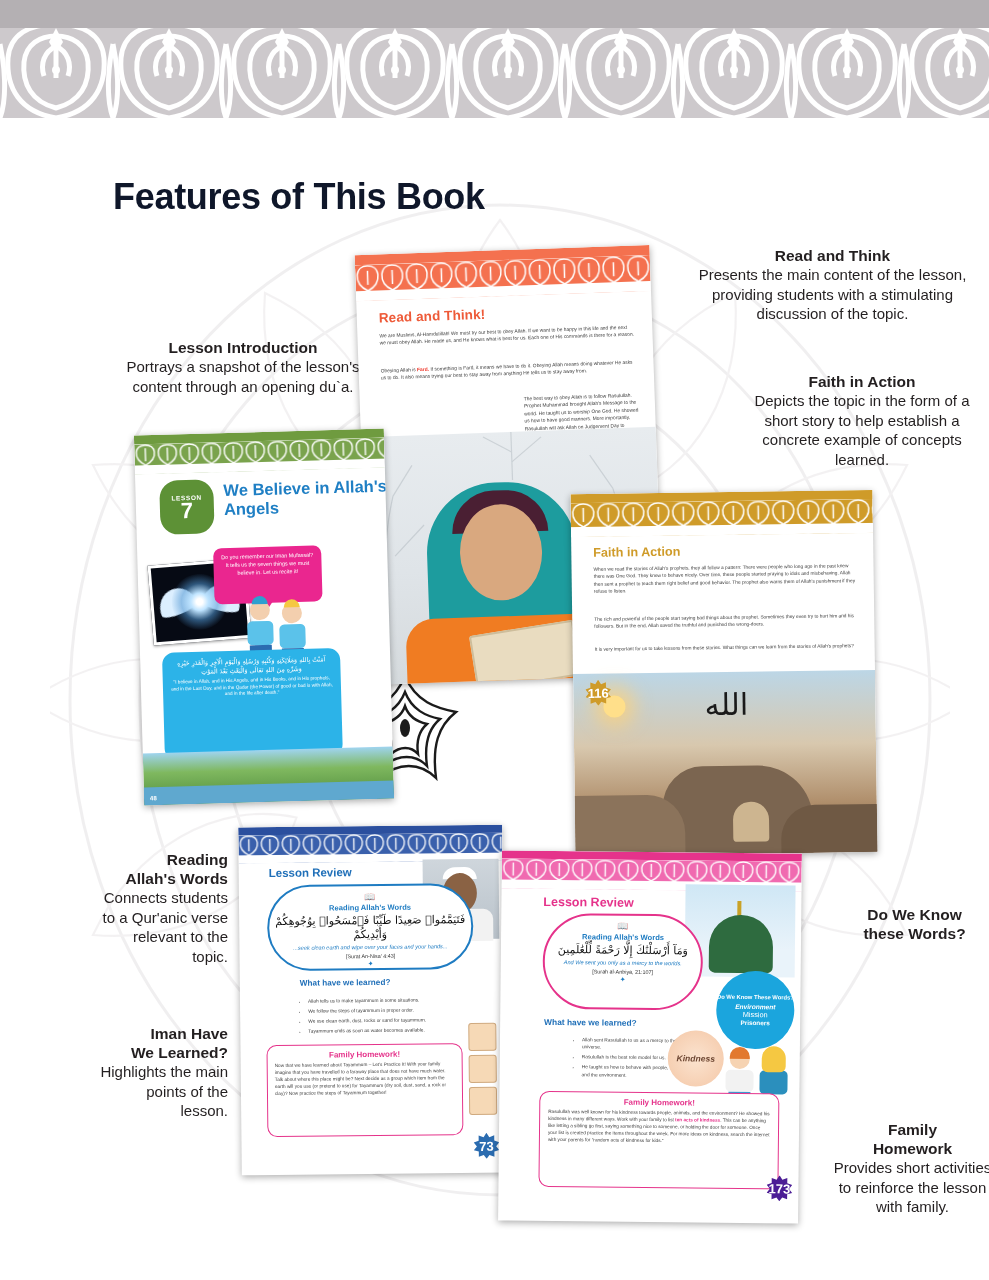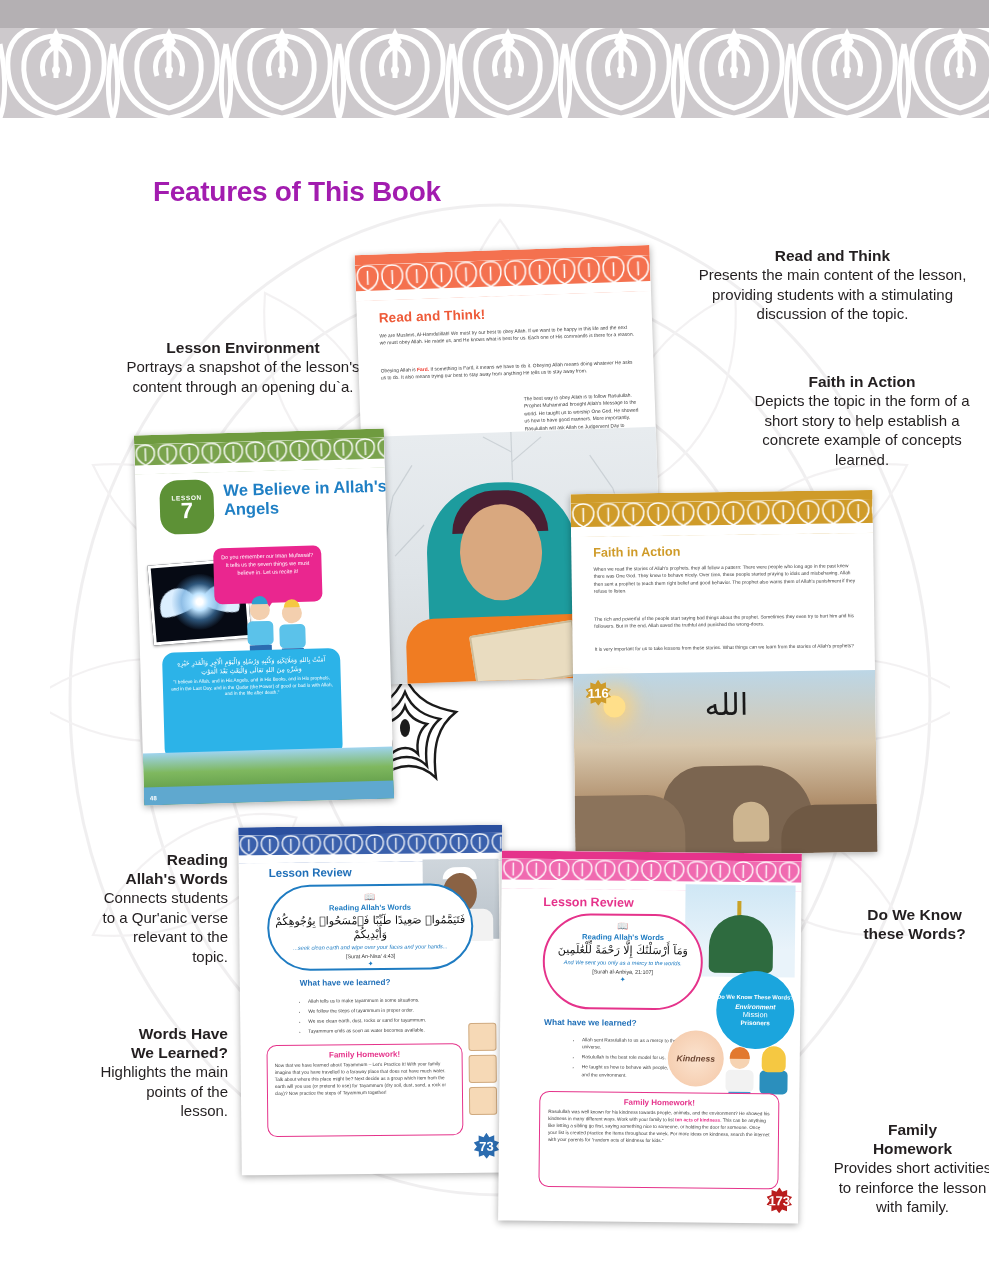--- a/index.html
+++ b/index.html
@@ -22,23 +22,22 @@
 
   
   .bg-mandala {
     position:absolute; left:50px; top:200px; width:900px; height:1020px;
     opacity:0.30; pointer-events:none;
   }
 
   
   .page-title {
     position:absolute; left:113px; top:176px;
-    font-size:28px; font-weight:bold; color:#a21caf;
+    font-size:36px; font-weight:bold; color:#0f172a;
     letter-spacing:-0.3px;
-    margin-left:40px;
   }
 
   
   .callout { position:absolute; color:#231f20; }
   .callout .c-head { font-weight:bold; font-size:15.5px; line-height:19px; }
   .callout .c-body { font-size:15px; line-height:19.5px; }
   .ta-r { text-align:right; }
   .ta-l { text-align:center; }
 
   #ann-lesson-intro { left:118px; top:338px; width:250px; }
@@ -453,42 +452,42 @@
       <g transform="rotate(330)">
           <path d="M0,-470 C -55,-390 -55,-295 0,-235 C 55,-295 55,-390 0,-470 Z"></path>
         </g>
     </g>
   </g>
 </svg>
 
 <div class="page-title">Features of This Book</div>
 
 <div class="callout ta-l" id="ann-lesson-intro">
-  <div class="c-head ftxt">Lesson Environment</div>
+  <div class="c-head ftxt">Lesson Introduction</div>
   <div class="c-body">Portrays a snapshot of the lesson's content through an opening du`a.</div>
 </div>
 
 <div class="callout ta-l" id="ann-read-think">
   <div class="c-head ftxt">Read and Think</div>
   <div class="c-body">Presents the main content of the lesson, providing students with a stimulating discussion of the topic.</div>
 </div>
 
 <div class="callout ta-l" id="ann-faith">
   <div class="c-head ftxt">Faith in Action</div>
   <div class="c-body">Depicts the topic in the form of a short story to help establish a concrete example of concepts learned.</div>
 </div>
 
 <div class="callout ta-r" id="ann-reading-words">
   <div class="c-head ftxt">Reading
 Allah's Words</div>
   <div class="c-body">Connects students to a Qur'anic verse relevant to the topic.</div>
 </div>
 
 <div class="callout ta-r" id="ann-what-learned">
-  <div class="c-head ftxt">Words Have
+  <div class="c-head ftxt">Iman Have
 We Learned?</div>
   <div class="c-body">Highlights the main points of the lesson.</div>
 </div>
 
 <div class="callout ta-l" id="ann-do-we-know">
   <div class="c-head ftxt">Do We Know
 these Words?</div>
 </div>
 
 <div class="callout ta-l" id="ann-family-hw">
@@ -774,15 +773,15 @@
           <div class="hijab"></div>
         </div>
       <div class="t"></div>
     </div>
 
     <div class="fam-box">
       <div class="fam-t">Family Homework!</div>
       <div class="fam-p"><span>Rasulullah was well known for his kindness towards people, animals, and the environment? He showed his kindness in many different ways. Work with your family to list </span><span class="hi2">ten acts of kindness</span><span>. This can be anything like letting a sibling go first, saying something nice to someone, or holding the door for someone. Once your list is created practice the items throughout the week. For more ideas on kindness, search the internet with your parents for "random acts of kindness for kids."</span></div>
     </div>
 
-    <div class="pgnum star-badge" style="background:#b91c1c; right:6px; bottom:10px;">173</div>
+    <div class="pgnum star-badge" style="background:#4c1d95; right:6px; bottom:22px;">173</div>
   </div>
 </div>
 
 </body></html>

